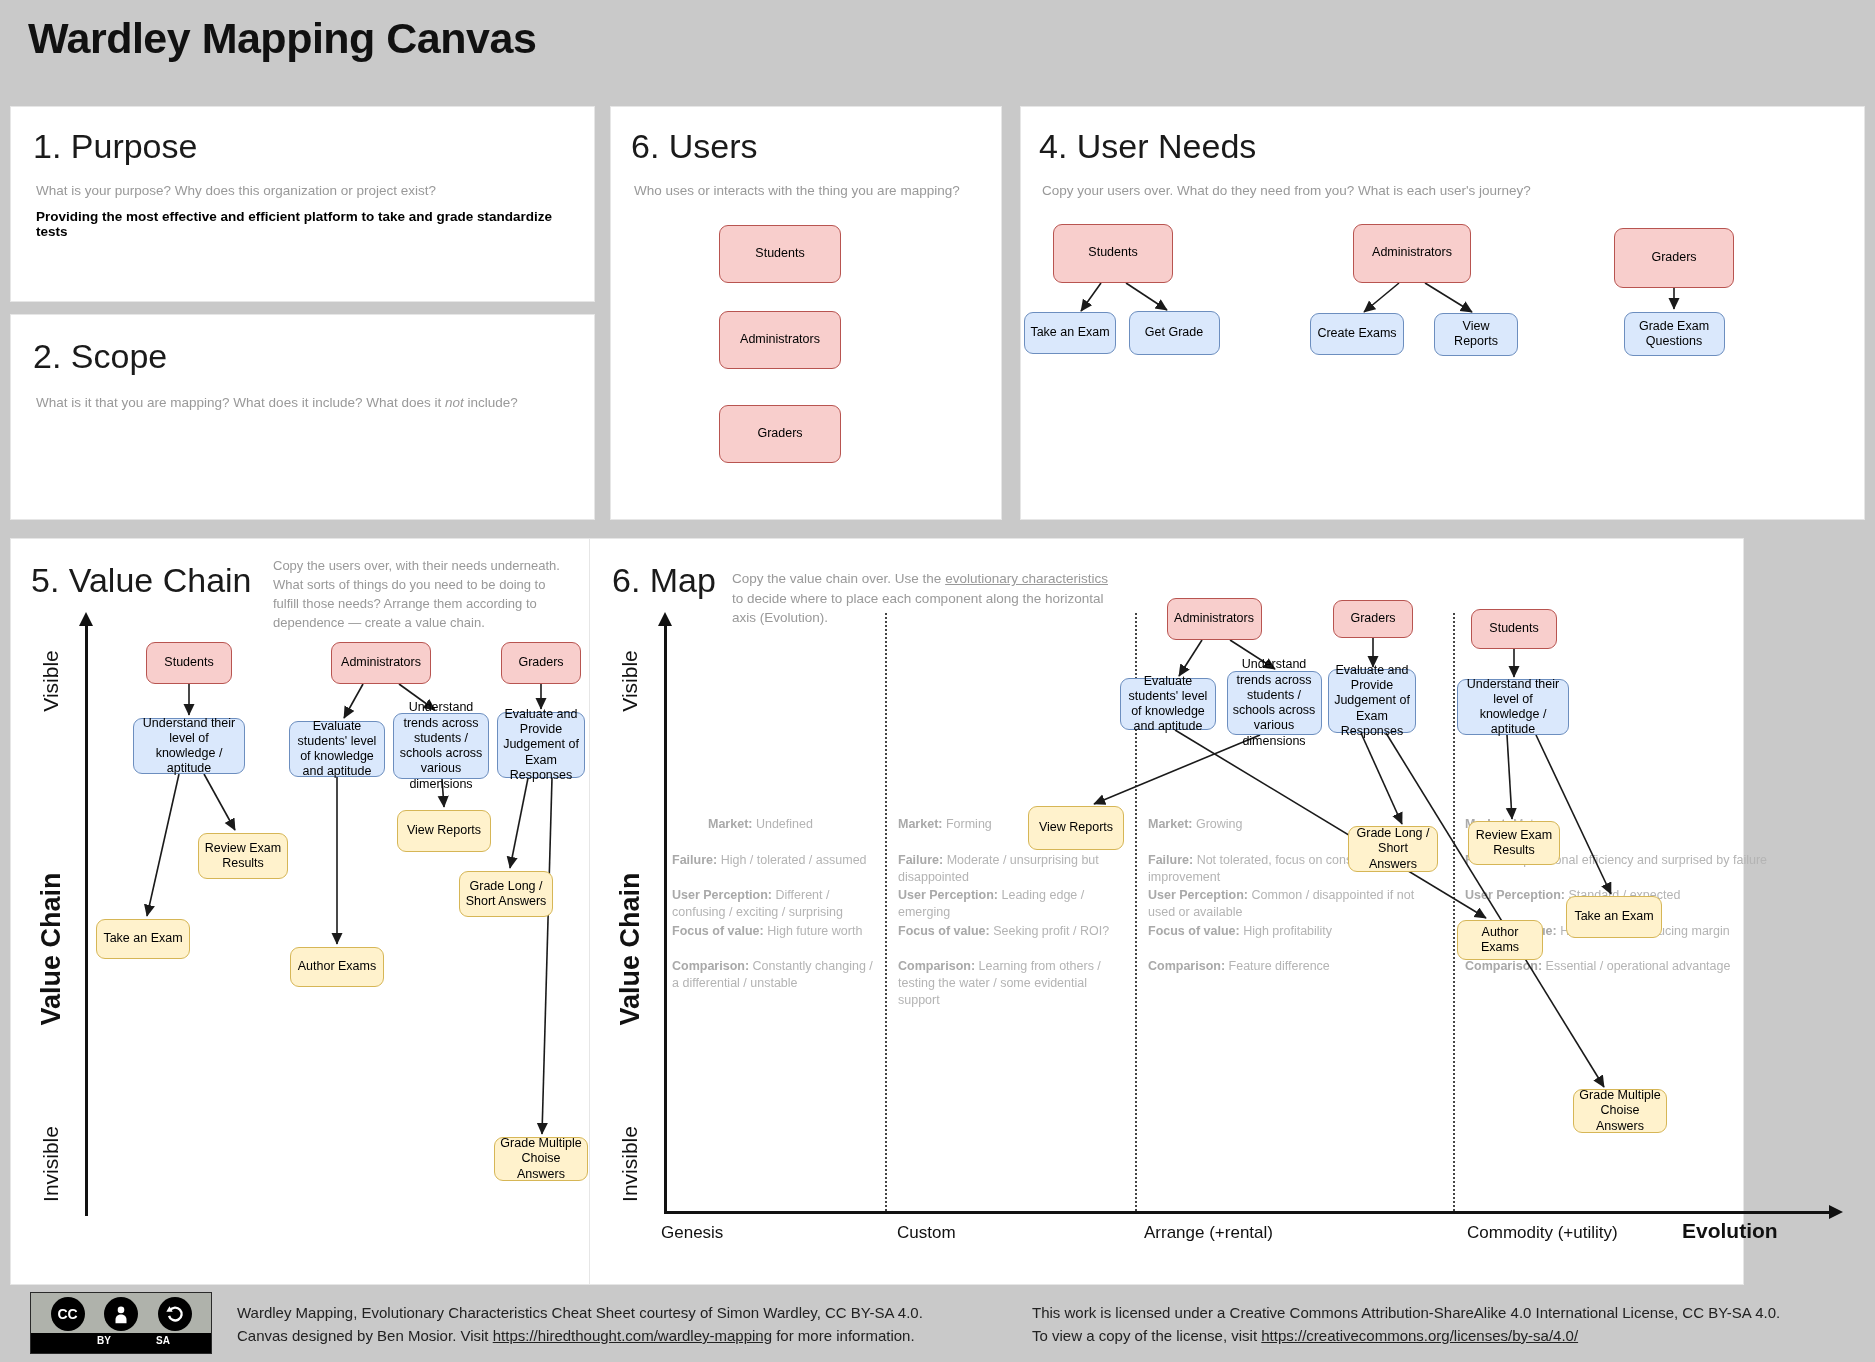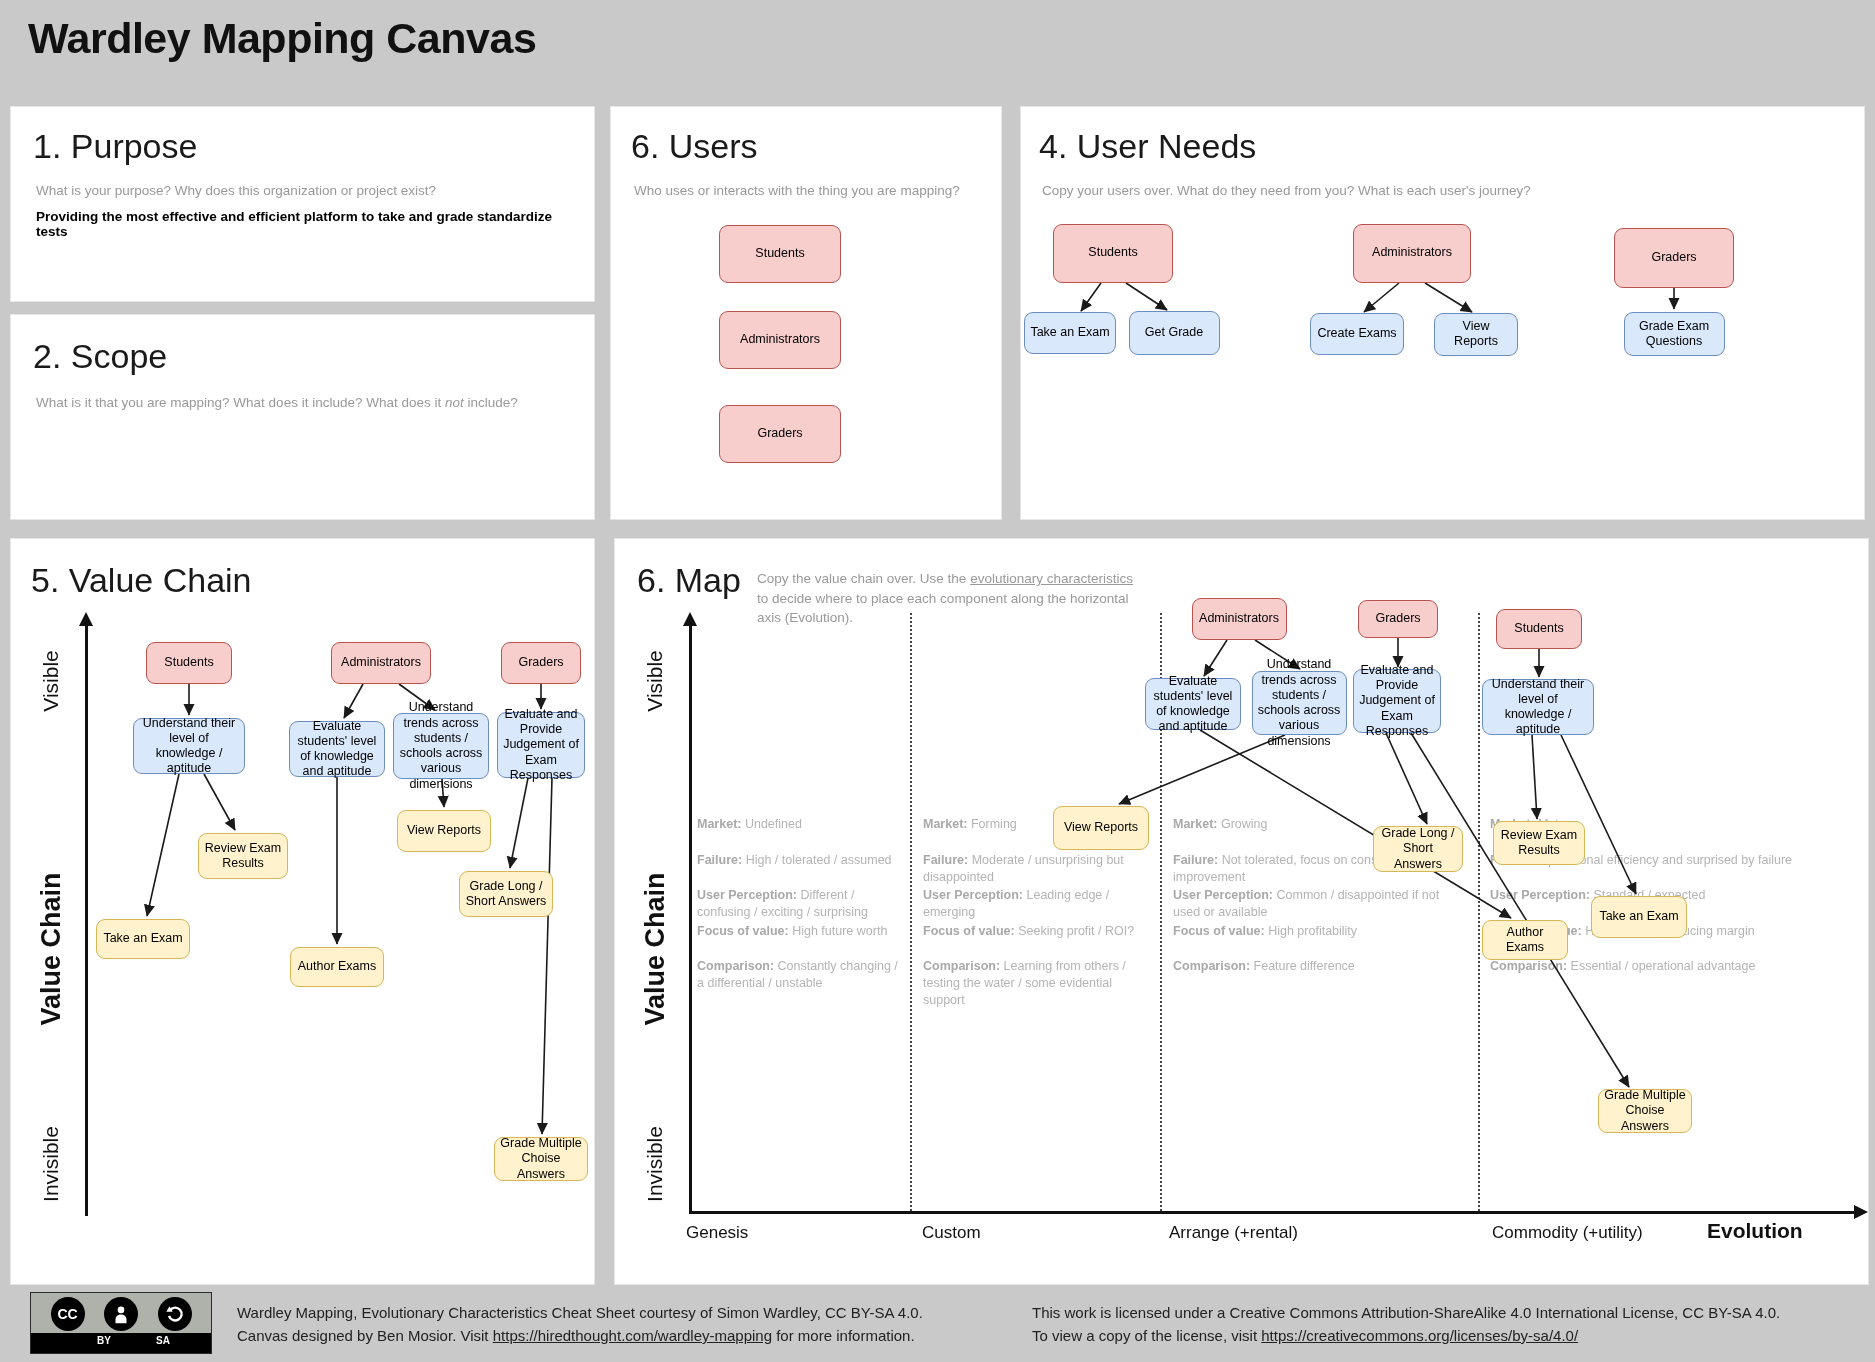--- a/index.html
+++ b/index.html
@@ -5,21 +5,21 @@
   html,body{margin:0;padding:0;background:#9e9e9e;}
   #page{position:relative;width:1875px;height:1362px;background:#c9c9c9;overflow:hidden;
         font-family:"Liberation Sans",sans-serif;color:#111;}
   #main-title{position:absolute;left:28px;top:14px;font-size:43px;font-weight:700;color:#111;letter-spacing:-0.5px;}
   .panel{position:absolute;background:#ffffff;border:1px solid #e6e6e6;box-sizing:border-box;}
   #panel-purpose{left:10px;top:106px;width:585px;height:196px;}
   #panel-scope{left:10px;top:314px;width:585px;height:206px;}
   #panel-users{left:610px;top:106px;width:392px;height:414px;}
   #panel-user-needs{left:1020px;top:106px;width:845px;height:414px;}
   #panel-value-chain{left:10px;top:538px;width:585px;height:747px;}
-  #panel-map{left:614px;top:538px;width:1255px;height:747px;}
+  #panel-map{left:589px;top:538px;width:1155px;height:747px;}
   .heading{position:absolute;font-size:34px;font-weight:400;color:#1a1a1a;white-space:nowrap;}
   .subtitle{position:absolute;font-size:13.5px;color:#999;line-height:1.45;}
   .answer{position:absolute;font-size:13.5px;font-weight:700;color:#000;}
   .node{position:absolute;display:flex;align-items:center;justify-content:center;text-align:center;
         font-size:12.5px;line-height:1.22;border-radius:9px;padding:2px 4px;box-sizing:border-box;
         color:#000;z-index:3;}
   .node.user{background:#F8CECC;border:1px solid #B85450;}
   .node.need{background:#DAE8FC;border:1px solid #6C8EBF;}
   .node.capability{background:#FFF2CC;border:1px solid #D6B656;}
   .arrow-layer{position:absolute;left:0;top:0;width:100%;height:100%;z-index:2;pointer-events:none;}
@@ -109,20 +109,21 @@
       <div class="node need" style="left: 107.5px; top: 204px; width: 91px; height: 44px;">Get Grade</div>
       <div class="node user" style="left: 332px; top: 116.5px; width: 118px; height: 59px;">Administrators</div>
       <div class="node need" style="left: 289px; top: 206px; width: 94px; height: 42px;">Create Exams</div>
       <div class="node need" style="left: 413px; top: 205.5px; width: 84px; height: 43px;">View Reports</div>
       <div class="node user" style="left: 593px; top: 121px; width: 120px; height: 60px;">Graders</div>
       <div class="node need" style="left: 602.5px; top: 205px; width: 101px; height: 44px;">Grade Exam Questions</div>
     </div>
 
   <div class="panel" id="panel-value-chain">
     <div class="heading" style="left:20px;top:22px;">5. Value Chain</div>
+    <div class="subtitle" style="left:262px;top:18px;width:290px;font-size:13px;">Copy the users over, with their needs underneath. What sorts of things do you need to be doing to fulfill those needs? Arrange them according to dependence — create a value chain.</div>
     <div class="vaxis" style="left:74px;top:86px;height:591px;"></div>
     <div class="rot" style="left:40px;top:142px;">Visible</div>
     <div class="rot big" style="left:40px;top:410px;">Value Chain</div>
     <div class="rot" style="left:40px;top:625px;">Invisible</div>
   <svg class="arrow-layer">
         <defs>
           <marker id="ah-value_chain" markerWidth="9" markerHeight="8" refX="7" refY="3.5" orient="auto" markerUnits="strokeWidth">
             <path d="M0,0 L7.5,3.5 L0,7 Z" fill="#1a1a1a"></path>
           </marker>
         </defs>
@@ -166,21 +167,21 @@
     <div class="dotline" style="left:545px;top:74px;height:598px;"></div>
     <div class="dotline" style="left:863px;top:74px;height:598px;"></div>
 
     <div class="stage-label" style="left:71px;top:684px;">Genesis</div>
     <div class="stage-label" style="left:307px;top:684px;">Custom</div>
     <div class="stage-label" style="left:554px;top:684px;">Arrange (+rental)</div>
     <div class="stage-label" style="left:877px;top:684px;">Commodity (+utility)</div>
     <div class="stage-label bold" style="left:1092px;top:680px;">Evolution</div>
 
     <div class="ec-col" style="left:82px;width:210px;">
-        <div class="ec-row" style="top: 0px;"><span class="ec-k">Market: </span>Undefined</div>
+        <div class="ec-row" style="top: 0px; margin-left: 36px;"><span class="ec-k">Market: </span>Undefined</div>
         <div class="ec-row" style="top: 36px;"><span class="ec-k">Failure: </span>High / tolerated / assumed</div>
         <div class="ec-row" style="top: 71px;"><span class="ec-k">User Perception: </span>Different / confusing / exciting / surprising</div>
         <div class="ec-row" style="top: 107px;"><span class="ec-k">Focus of value: </span>High future worth</div>
         <div class="ec-row" style="top: 142px;"><span class="ec-k">Comparison: </span>Constantly changing / a differential / unstable</div>
       </div>
     <div class="ec-col" style="left:308px;width:230px;">
         <div class="ec-row" style="top: 0px;"><span class="ec-k">Market: </span>Forming</div>
         <div class="ec-row" style="top: 36px;"><span class="ec-k">Failure: </span>Moderate / unsurprising but disappointed</div>
         <div class="ec-row" style="top: 71px;"><span class="ec-k">User Perception: </span>Leading edge / emerging</div>
         <div class="ec-row" style="top: 107px;"><span class="ec-k">Focus of value: </span>Seeking profit / ROI?</div>

